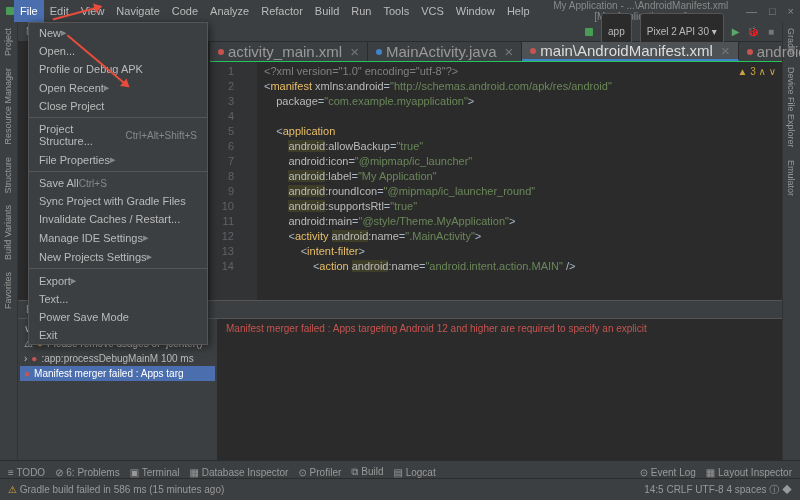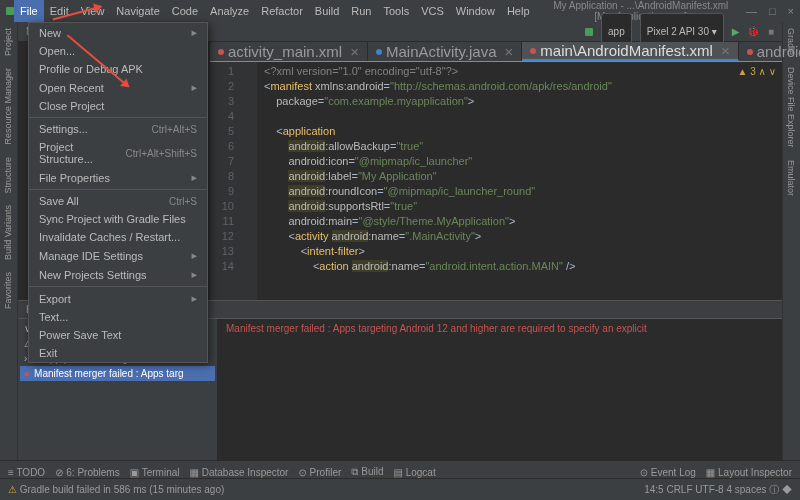--- a/index.html
+++ b/index.html
@@ -8,21 +8,21 @@
 .titlebar .menus{display:flex;gap:0}
 .titlebar .menus span{padding:12px 6px;cursor:pointer}
 .titlebar .menus span.active{background:#4b6eaf;color:#fff}
 .titlebar .title{flex:1;text-align:center;color:#888;font-size:10px}
 .titlebar .winbtns{display:flex;gap:12px;color:#888}
 .leftstrip{position:absolute;left:0;top:22px;bottom:22px;width:18px;background:#3c3f41;border-right:1px solid #323232}
 .leftstrip div{writing-mode:vertical-rl;transform:rotate(180deg);font-size:9px;color:#999;padding:6px 3px;cursor:pointer}
 .rightstrip{position:absolute;right:0;top:22px;bottom:22px;width:18px;background:#3c3f41;border-left:1px solid #323232}
 .rightstrip div{writing-mode:vertical-rl;font-size:9px;color:#999;padding:6px 3px;cursor:pointer}
 .filemenu{position:absolute;left:28px;top:22px;width:180px;background:#3c3f41;border:1px solid #555;box-shadow:2px 2px 8px rgba(0,0,0,.5);z-index:100;font-size:11px}
-.filemenu .item{padding:3px 10px;display:flex;justify-content:space-between;align-items:center;cursor:pointer;color:#bbb}
+.filemenu .item{padding:3px 10px;display:flex;align-items:center;cursor:pointer;color:#bbb}
 .filemenu .sep{height:1px;background:#555;margin:2px 0}
 .filemenu .shortcut{color:#888;font-size:10px}
 .filemenu .arrow{color:#888}
 .toolbar{position:absolute;left:18px;right:18px;top:22px;height:20px;background:#3c3f41;border-bottom:1px solid #2b2b2b;display:flex;align-items:center;padding:0 8px;gap:8px;font-size:10px}
 .toolbar .crumb{color:#999}
 .toolbar .spacer{flex:1}
 .toolbar .pill{background:#2b2b2b;border:1px solid #555;border-radius:3px;padding:12px 6px;color:#bbb}
 .toolbar .play{color:#59a869}
 .tabs{position:absolute;left:210px;right:18px;top:42px;height:20px;background:#3c3f41;display:flex;font-size:15px;border-bottom:1px solid #22c55e}
 .tabs .tab{padding:3px 8px;border-right:1px solid #2b2b2b;display:flex;align-items:center;gap:4px;cursor:pointer;color:#999}
@@ -129,24 +129,20 @@
     </div>
     <div class="item">
       <span>Open Recent</span>
       <span class="arrow">▸</span>
     </div>
     <div class="item">
       <span>Close Project</span>
     </div>
     <div class="sep"></div>
     <div class="item">
-      <span>Settings...</span>
-      <span class="shortcut">Ctrl+Alt+S</span>
-    </div>
-    <div class="item">
       <span>Project Structure...</span>
       <span class="shortcut">Ctrl+Alt+Shift+S</span>
     </div>
     <div class="item">
       <span>File Properties</span>
       <span class="arrow">▸</span>
     </div>
     <div class="sep"></div>
     <div class="item">
       <span>Save All</span>
@@ -168,21 +164,21 @@
     </div>
     <div class="sep"></div>
     <div class="item">
       <span>Export</span>
       <span class="arrow">▸</span>
     </div>
     <div class="item">
       <span>Text...</span>
     </div>
     <div class="item">
-      <span>Power Save Text</span>
+      <span>Power Save Mode</span>
     </div>
     <div class="item">
       <span>Exit</span>
     </div>
   </div>
 <div class="red-arrow arrow1"></div>
 <div class="red-arrow arrow2"></div>
 
 <div class="tabs" id="tabs">
     <div class="tab">

